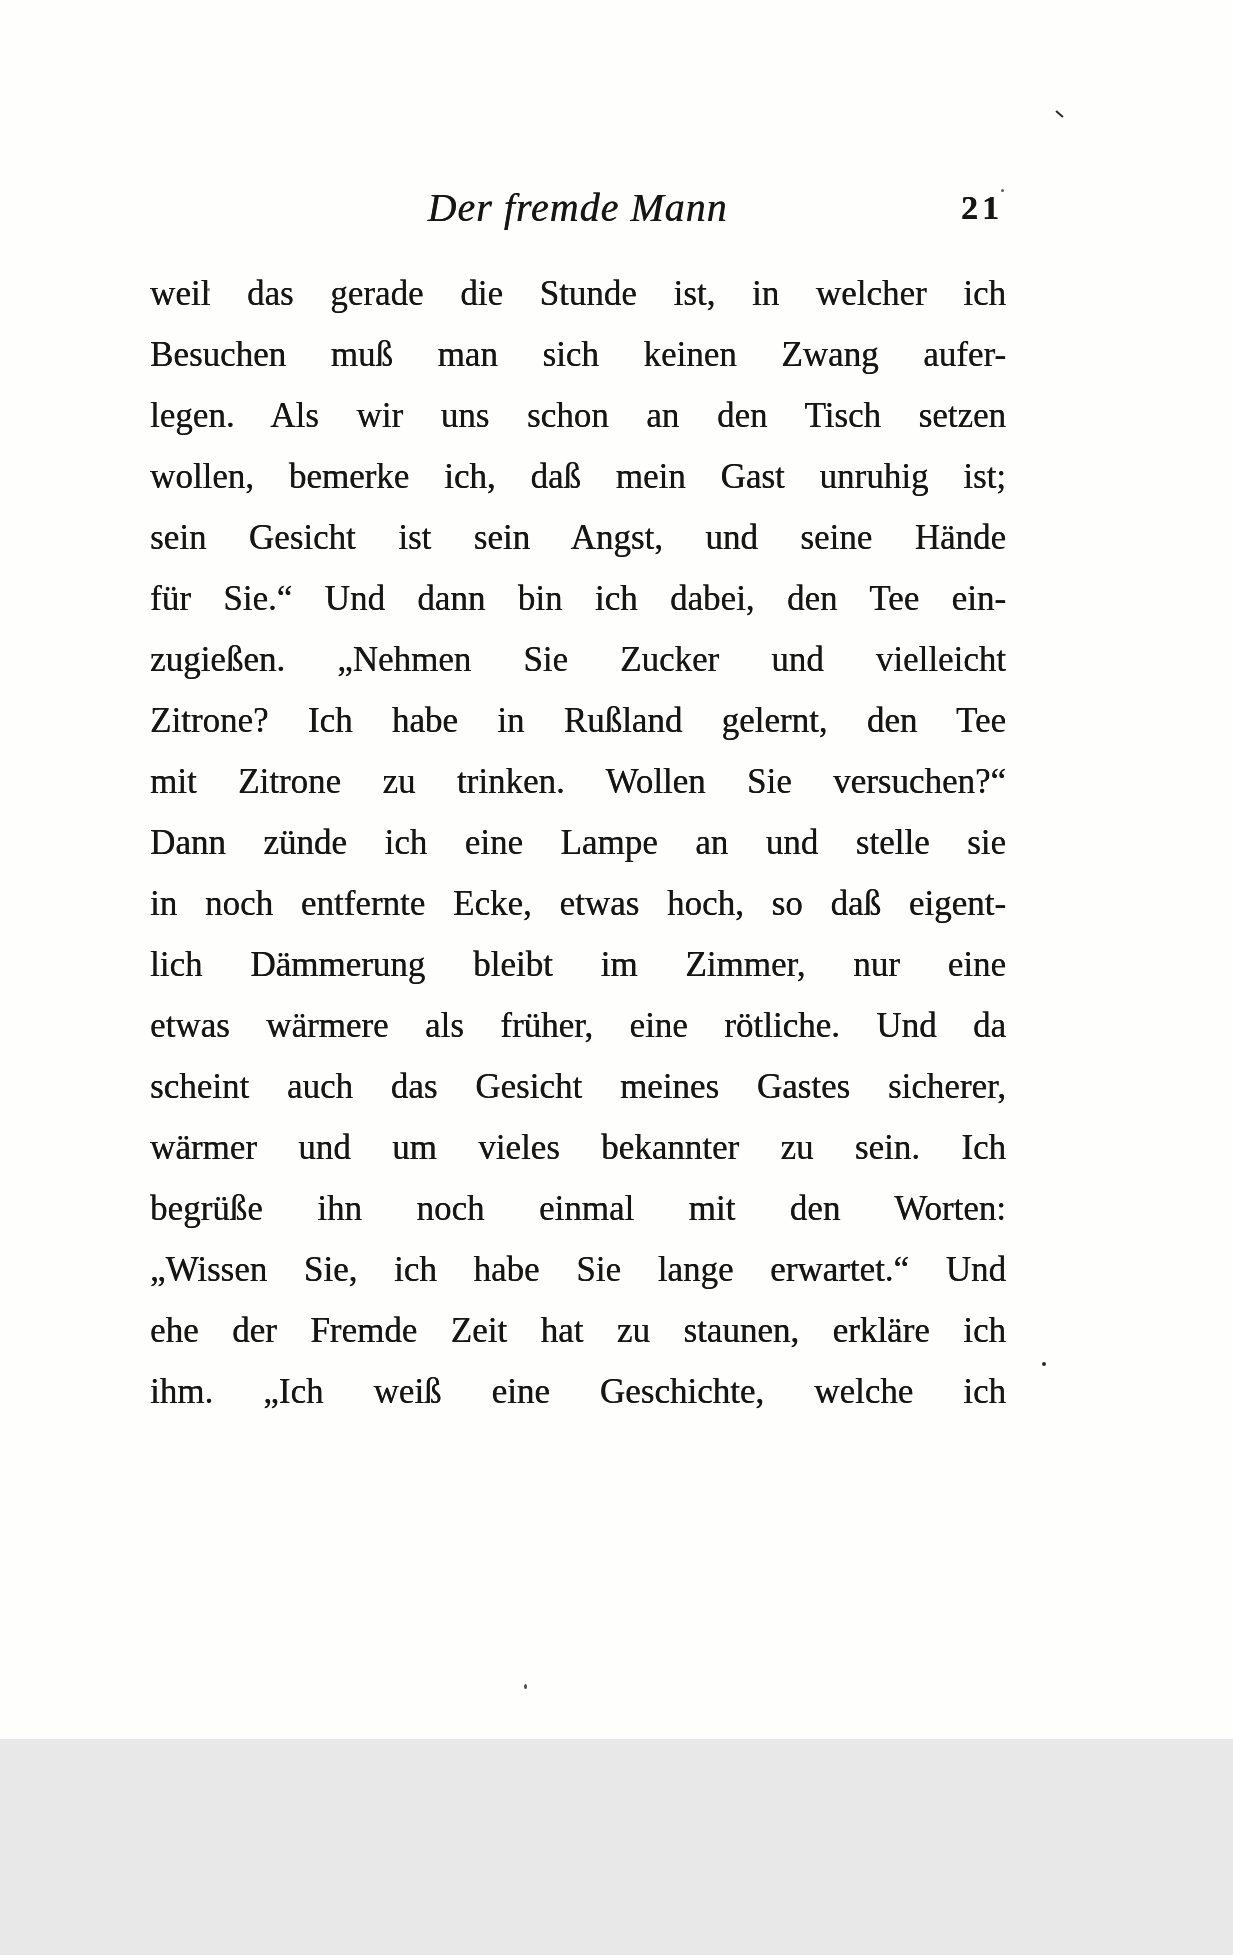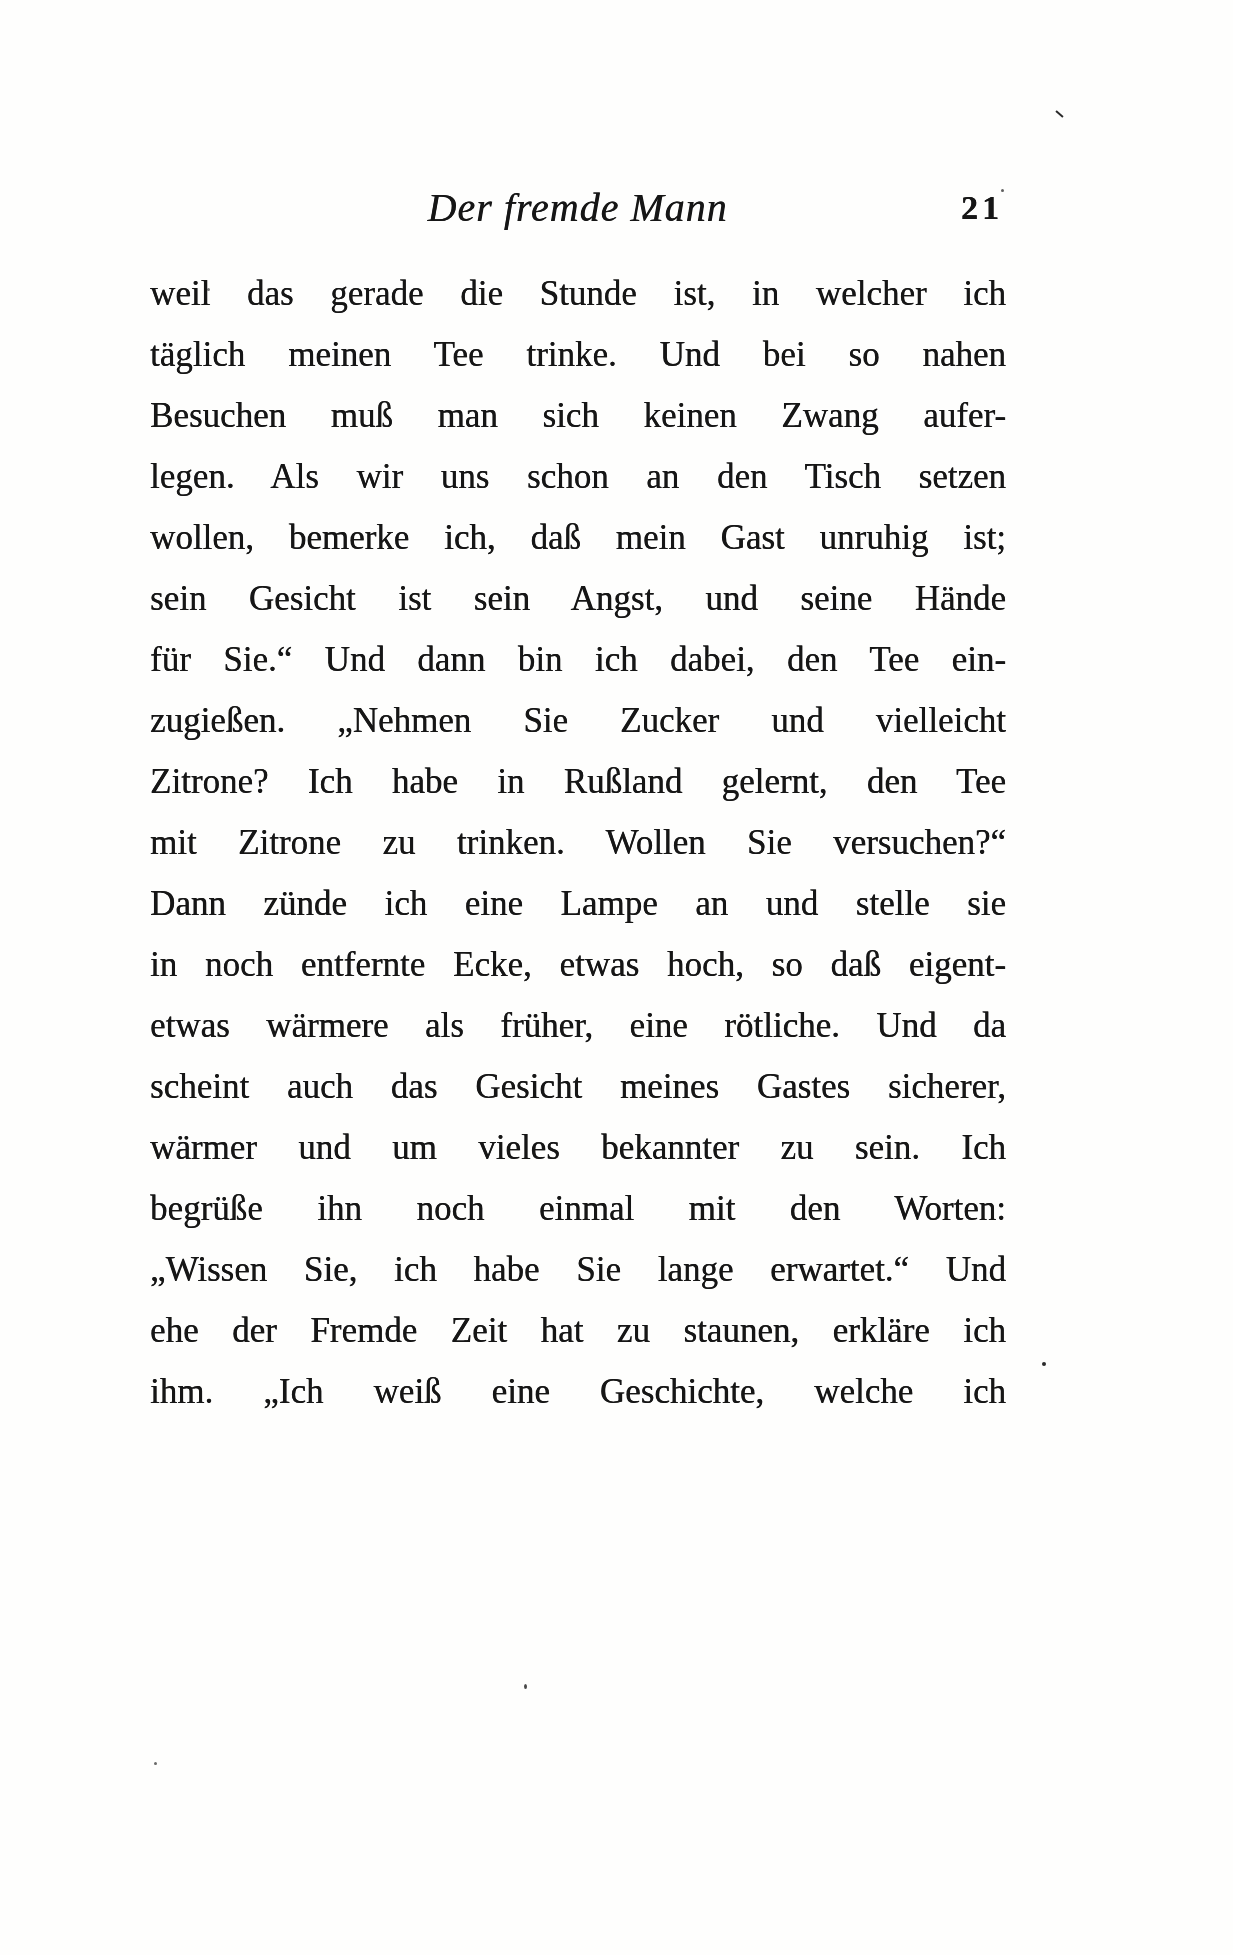--- a/index.html
+++ b/index.html
@@ -1,19 +1,19 @@
 <!DOCTYPE html>
 <html><head>
 <meta charset="utf-8">
 <style>
   html, body { margin: 0; padding: 0; background: #e8e8e8; }
   .page {
     position: relative;
     width: 1233px;
-    height: 1955px;
+    height: 1739px;
     background: #fefefdff;
     background: #fefefd;
     font-family: "Liberation Serif", serif;
     color: #161616;
     overflow: hidden;
   }
   .running-header {
     position: absolute;
     top: 176px;
     left: 150px;
@@ -72,31 +72,31 @@
 
 <div class="page">
 
   <div class="running-header">
     <div class="running-title">Der fremde Mann</div>
     <div class="page-number">21</div>
   </div>
 
   <div class="text-block">
     <div class="text-line">weil das gerade die Stunde ist, in welcher ich</div>
-    <div class="text-line">täglich meinen Tee trinke.  Und bei so nahen</div>
     <div class="text-line">Besuchen muß man sich keinen Zwang aufer-</div>
     <div class="text-line">legen.  Als wir uns schon an den Tisch setzen</div>
     <div class="text-line">wollen, bemerke ich, daß mein Gast unruhig ist;</div>
     <div class="text-line">sein Gesicht ist sein Angst, und seine Hände</div>
     <div class="text-line">für Sie.“  Und dann bin ich dabei, den Tee ein-</div>
     <div class="text-line">zugießen.  „Nehmen Sie Zucker und vielleicht</div>
     <div class="text-line">Zitrone?  Ich habe in Rußland gelernt, den Tee</div>
     <div class="text-line">mit Zitrone zu trinken.  Wollen Sie versuchen?“</div>
     <div class="text-line">Dann zünde ich eine Lampe an und stelle sie</div>
     <div class="text-line">in noch entfernte Ecke, etwas hoch, so daß eigent-</div>
+    <div class="text-line">lich Dämmerung bleibt im Zimmer, nur eine</div>
     <div class="text-line">etwas wärmere als früher, eine rötliche.  Und da</div>
     <div class="text-line">scheint auch das Gesicht meines Gastes sicherer,</div>
     <div class="text-line">wärmer und um vieles bekannter zu sein.  Ich</div>
     <div class="text-line">begrüße ihn noch einmal mit den Worten:</div>
     <div class="text-line">„Wissen Sie, ich habe Sie lange erwartet.“  Und</div>
     <div class="text-line">ehe der Fremde Zeit hat zu staunen, erkläre ich</div>
     <div class="text-line">ihm.  „Ich weiß eine Geschichte, welche ich</div>
   </div>
 
   <div class="speck speck-tick"></div>

